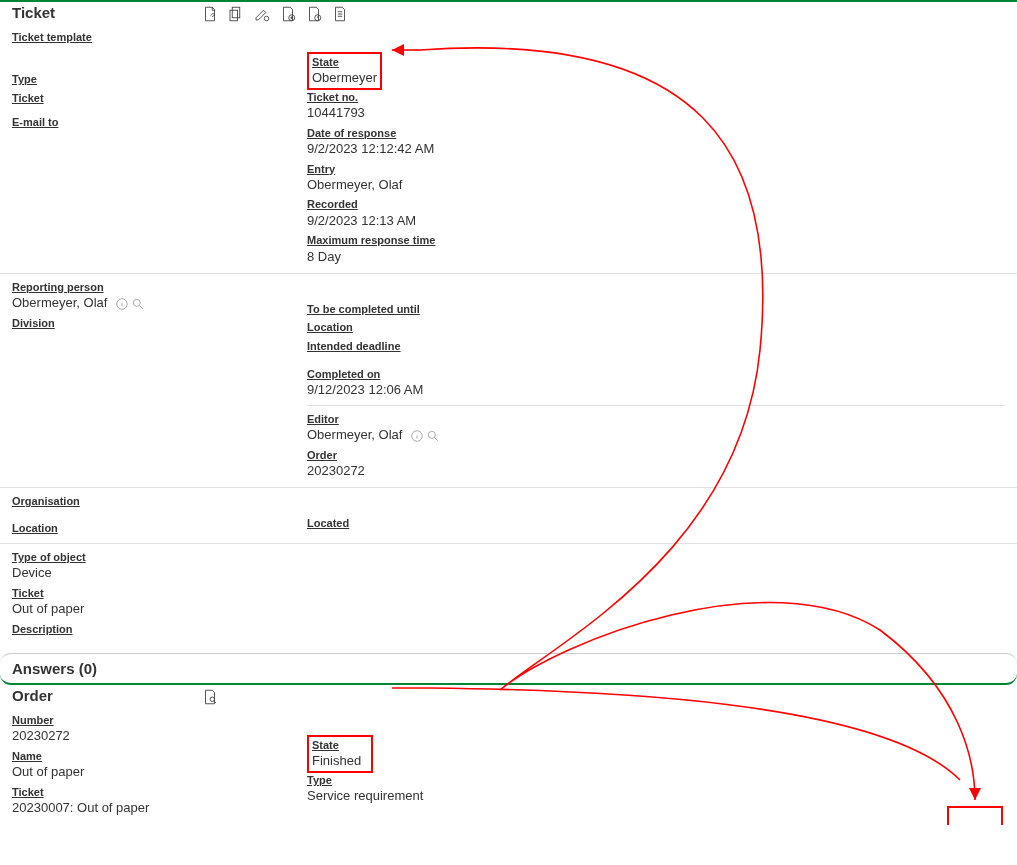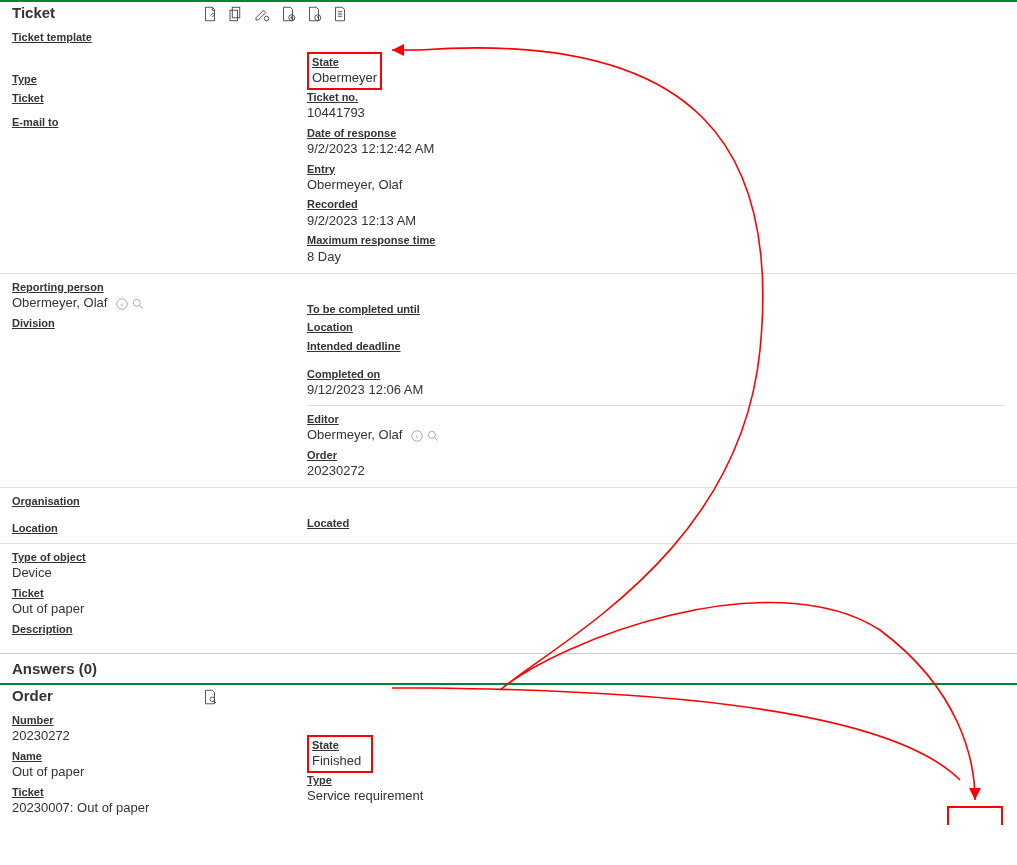--- a/index.html
+++ b/index.html
@@ -30,20 +30,21 @@
   .mini-icon { width:14px; height:14px; display:inline-flex; align-items:center; justify-content:center; cursor:pointer; }
   .mini-icon svg { width:14px; height:14px; stroke:#888; fill:none; stroke-width:1.2; }
   .thin-sep { border-top:1px solid #e2e2e2; margin:6px 0;}
   .answers-bar {
     font-weight:bold;
     font-size:15px;
     padding:6px 12px;
     border-top:1px solid #ccc;
     border-bottom:2px solid #008535;
     margin-top:3px;
+    border-radius:11px;
   }
   
   .overlay { position:absolute; top:0; left:0; width:1017px; height:865px; pointer-events:none; }
   .overlay path, .overlay line { stroke:#ff0000; stroke-width:1.6; fill:none; }
   .overlay polygon { fill:#ff0000; }
 
   .toolbar-row{
     display:flex;
     align-items:flex-start;
     padding-top:2px;

